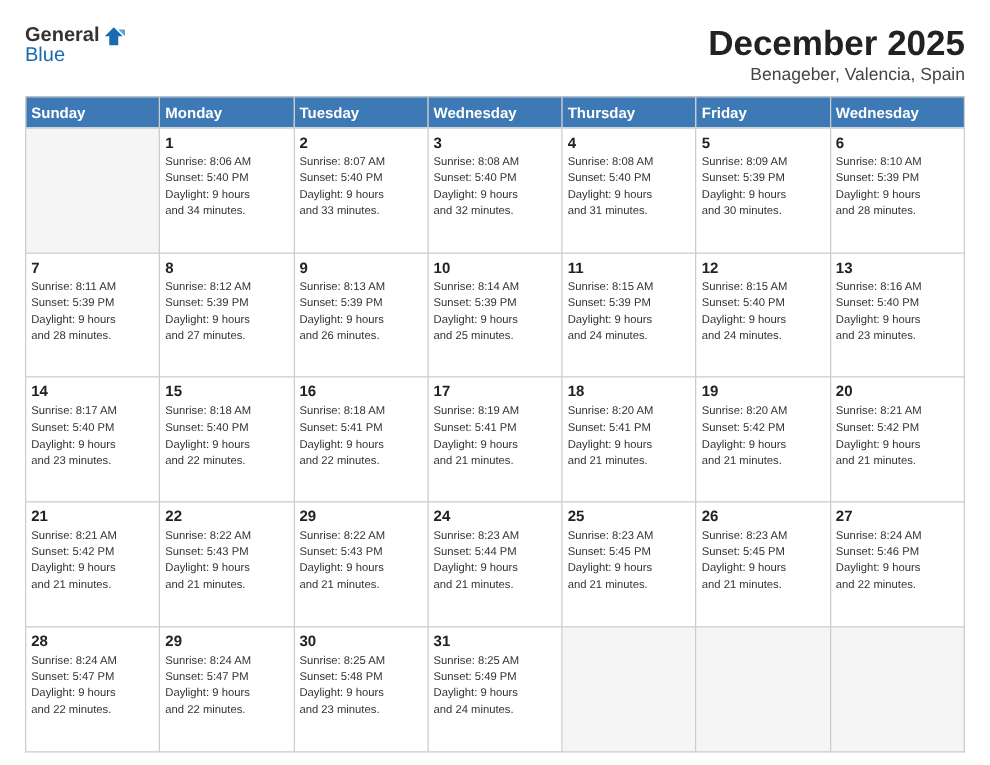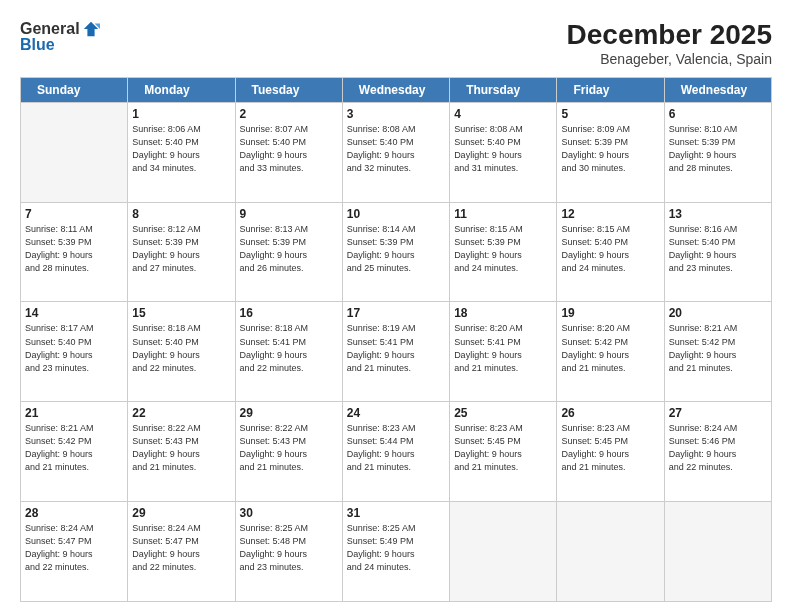--- a/index.html
+++ b/index.html
@@ -27,21 +27,21 @@
       display: flex;
       align-items: center;
       gap: 2px;
     }
     .logo-general {
       color: #333;
       font-weight: bold;
     }
     .logo-blue {
       color: #1a6ab1;
-      font-weight: bold;
+      font-weight: normal;
     }
     .logo-icon {
       width: 18px;
       height: 18px;
       margin-left: 2px;
     }
     .title-block {
       text-align: right;
     }
     .month-title {
@@ -59,21 +59,21 @@
       border: 1px solid #ccc;
       border-collapse: collapse;
       width: 100%;
       table-layout: fixed;
     }
     .calendar th {
       background: #3d7ab5;
       color: #fff;
       font-size: 12px;
       font-weight: bold;
-      padding: 5px 16px;
+      padding: 5px 4px;
       border: 1px solid #ccc;
       text-align: left;
     }
     .calendar td {
       border: 1px solid #ccc;
       vertical-align: top;
       padding: 4px 4px 4px 4px;
       font-size: 9.5px;
       color: #333;
       background: #fff;

